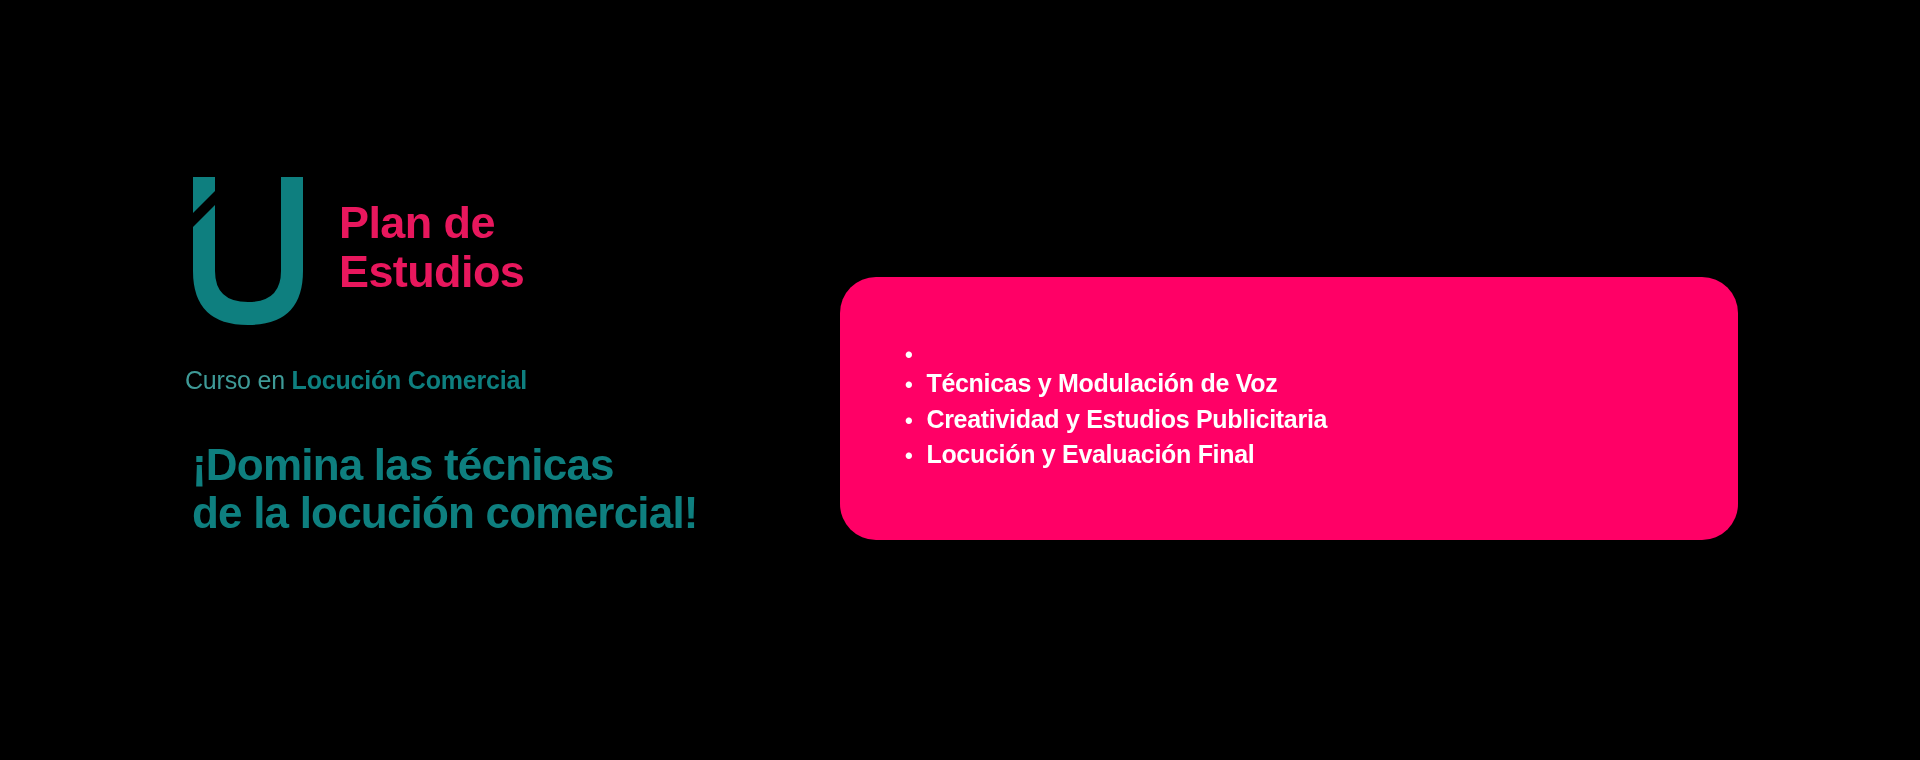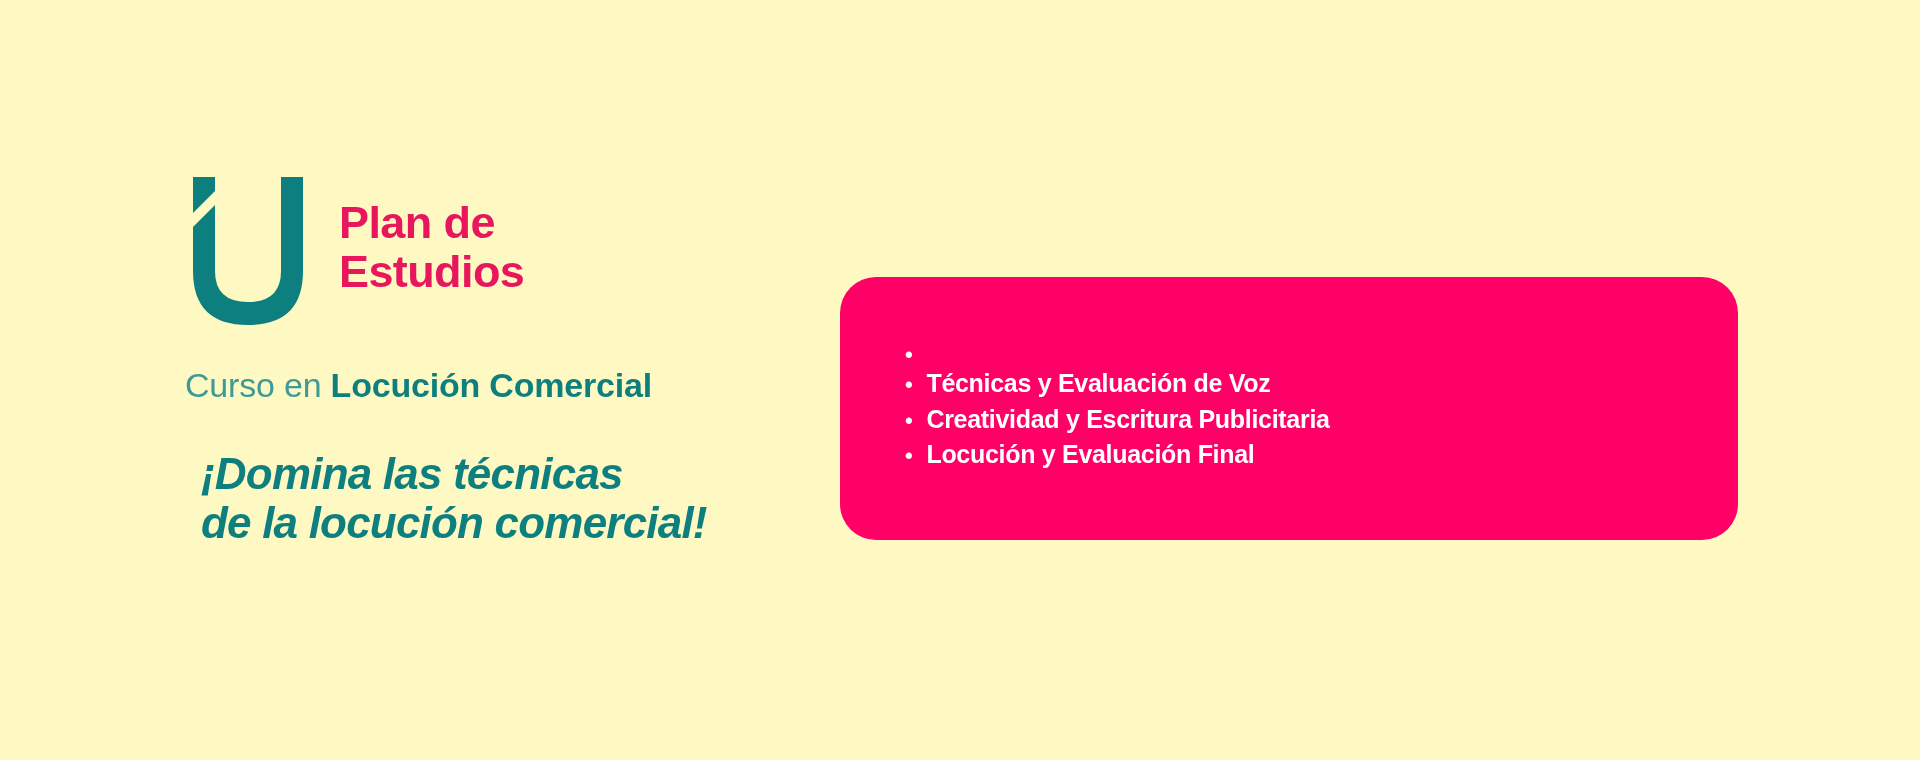--- a/index.html
+++ b/index.html
@@ -11,21 +11,21 @@
     width: 1920px;
     height: 760px;
     font-family: "Liberation Sans", sans-serif;
     overflow: hidden;
     position: relative;
   }
 
   .slide {
     position: absolute;
     inset: 0;
-    background: #fef9c3;
+    background: #000000;
   }
 
   
   .left-col {
     position: absolute;
     left: 185px;
     top: 175px;
     width: 620px;
   }
 
@@ -49,44 +49,43 @@
     font-size: 45px;
     font-weight: 700;
     line-height: 1.08;
     letter-spacing: -0.6px;
     color: #E8175D;
     white-space: pre-line;
   }
 
   .course-line {
     margin-top: 37px;
-    font-size: 34px;
+    font-size: 25px;
     line-height: 1.1;
     letter-spacing: -0.2px;
     white-space: nowrap;
   }
   .course-prefix {
     font-weight: 400;
     color: #3E9A97;
   }
   .course-name {
     font-weight: 700;
     color: #0E7F7F;
   }
 
   .headline {
-    margin: 16px;
+    margin: 7px;
     margin-top: 46px;
     font-size: 44px;
     font-weight: 700;
     line-height: 1.11;
     letter-spacing: -0.8px;
     color: #0E7F7F;
     white-space: pre-line;
-    font-style: italic;
   }
 
   
   .topics-card {
     position: absolute;
     left: 840px;
     top: 277px;
     width: 898px;
     height: 263px;
     background: #FF0066;
@@ -153,26 +152,26 @@
 
   <div class="topics-card">
     <ul class="topics-list">
 
       <li class="topic-item">
         <span class="topic-bullet">•</span>
       </li>
 
       <li class="topic-item">
         <span class="topic-bullet">•</span>
-        <span>Técnicas y Evaluación de Voz</span>
+        <span>Técnicas y Modulación de Voz</span>
       </li>
 
       <li class="topic-item">
         <span class="topic-bullet">•</span>
-        <span>Creatividad y Escritura Publicitaria</span>
+        <span>Creatividad y Estudios Publicitaria</span>
       </li>
 
       <li class="topic-item">
         <span class="topic-bullet">•</span>
         <span>Locución y Evaluación Final</span>
       </li>
 
     </ul>
   </div>
 

